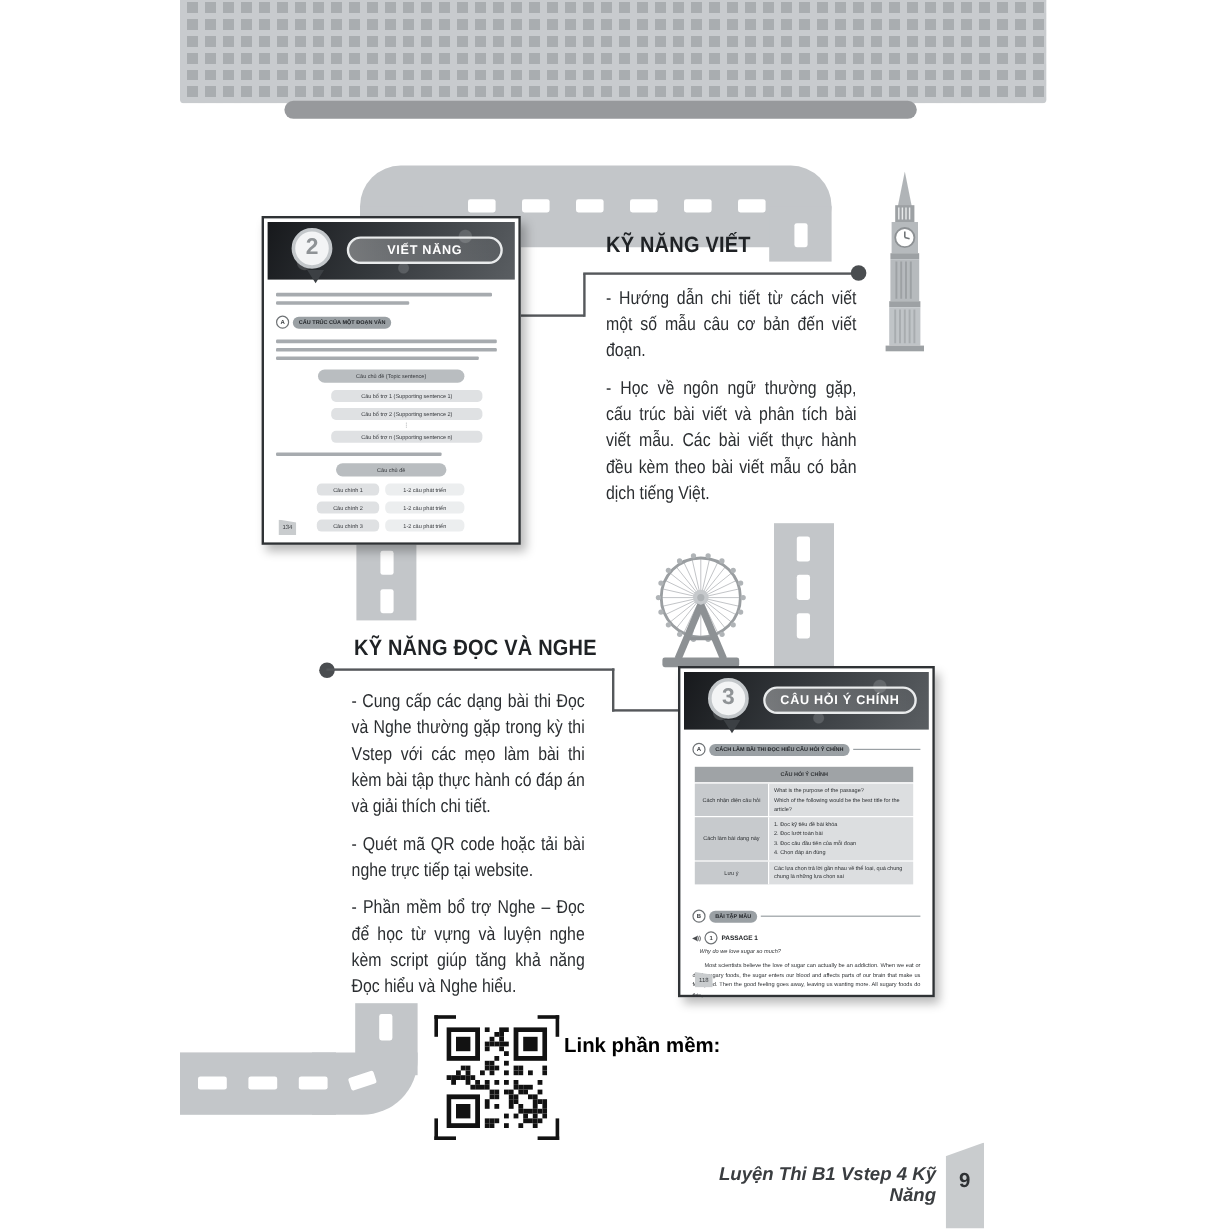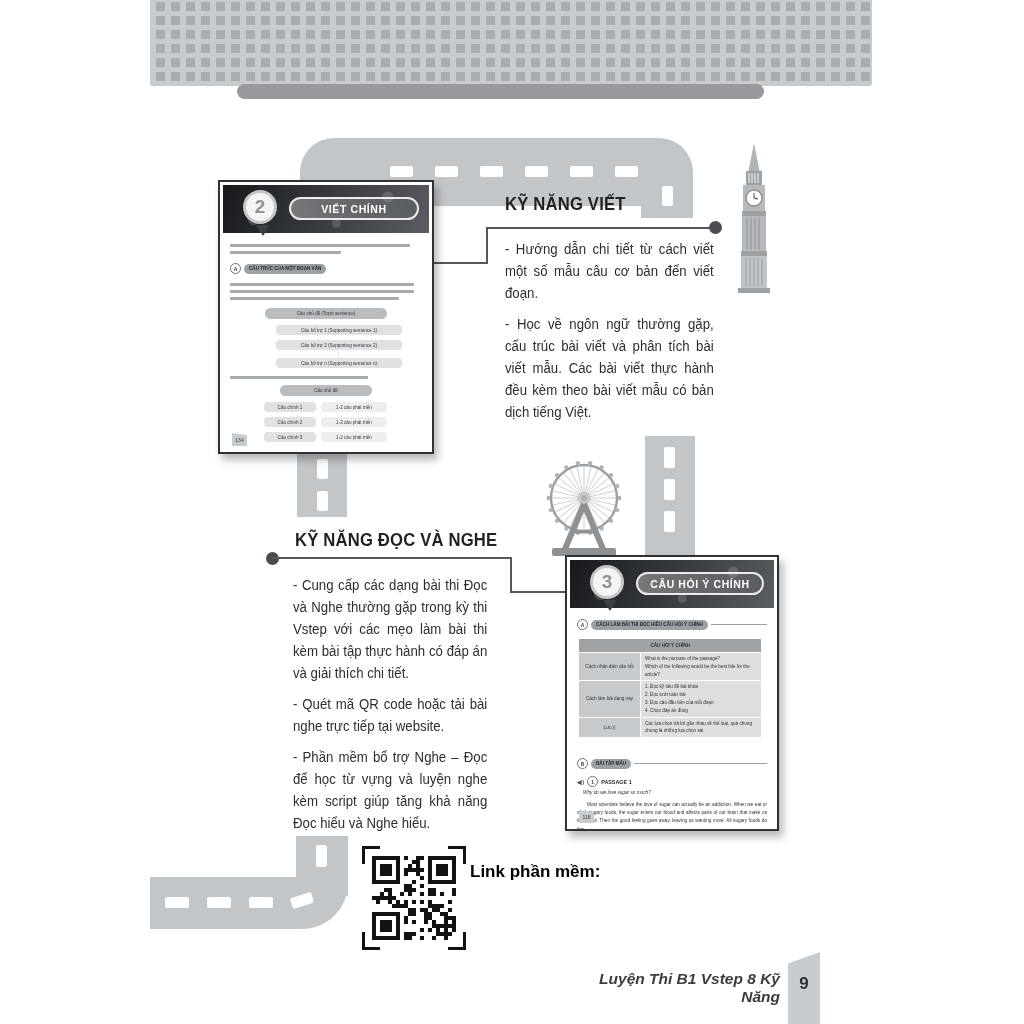--- a/index.html
+++ b/index.html
@@ -231,21 +231,21 @@
   <div class="col-text" style="left:293px;top:574px;width:228px;">
     <p>- Cung cấp các dạng bài thi Đọc và Nghe thường gặp trong kỳ thi Vstep với các mẹo làm bài thi kèm bài tập thực hành có đáp án và giải thích chi tiết.</p>
     <p>- Quét mã QR code hoặc tải bài nghe trực tiếp tại website.</p>
     <p>-  Phần mềm bổ trợ Nghe – Đọc để học từ vựng và luyện nghe kèm script giúp tăng khả năng Đọc hiểu và Nghe hiểu.</p>
   </div>
 
   <div class="thumb" style="left:218px;top:180px;width:212px;height:270px;">
     <div class="thumb-header">
       <div class="badge-pointer"></div>
       <div class="badge-circle">2</div>
-      <div class="title-pill">VIẾT CHÍNH</div>
+      <div class="title-pill">VIẾT NĂNG</div>
     </div>
     <div class="thumb-body">
       <div class="tl" style="width:94%;margin-top:6px;"></div>
       <div class="tl" style="width:58%;"></div>
       <div class="subpill-row" style="margin-top:9px;">
         <div class="subpill-letter">A</div>
         <div class="subpill">CẤU TRÚC CỦA MỘT ĐOẠN VĂN</div>
       </div>
       <div class="tl" style="width:96%;margin-top:9px;"></div>
       <div class="tl" style="width:96%;"></div>
@@ -438,18 +438,18 @@
         <rect x="14" y="0" width="7" height="7" fill="#121212"></rect>
         <rect x="15" y="1" width="5" height="5" fill="#ffffff"></rect>
         <rect x="16" y="2" width="3" height="3" fill="#121212"></rect>
         <rect x="0" y="14" width="7" height="7" fill="#121212"></rect>
         <rect x="1" y="15" width="5" height="5" fill="#ffffff"></rect>
         <rect x="2" y="16" width="3" height="3" fill="#121212"></rect>
       </svg>
   </div>
   <div class="abs link-label">Link phần mềm:</div>
 
-  <div class="abs footer-title">Luyện Thi B1 Vstep 8 Kỹ Năng</div>
+  <div class="abs footer-title">Luyện Thi B1 Vstep 4 Kỹ Năng</div>
   <div class="abs footer-tab">
     <span>9</span>
   </div>
 
 </div>
 
 </body></html>

